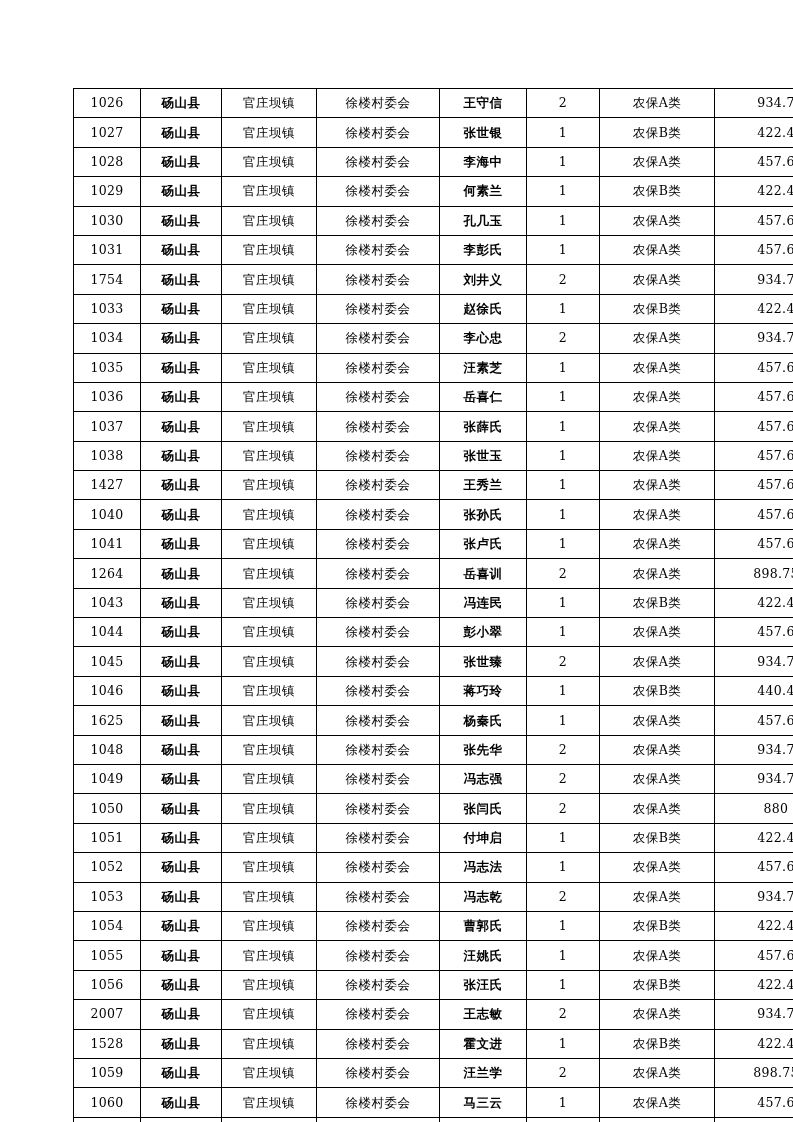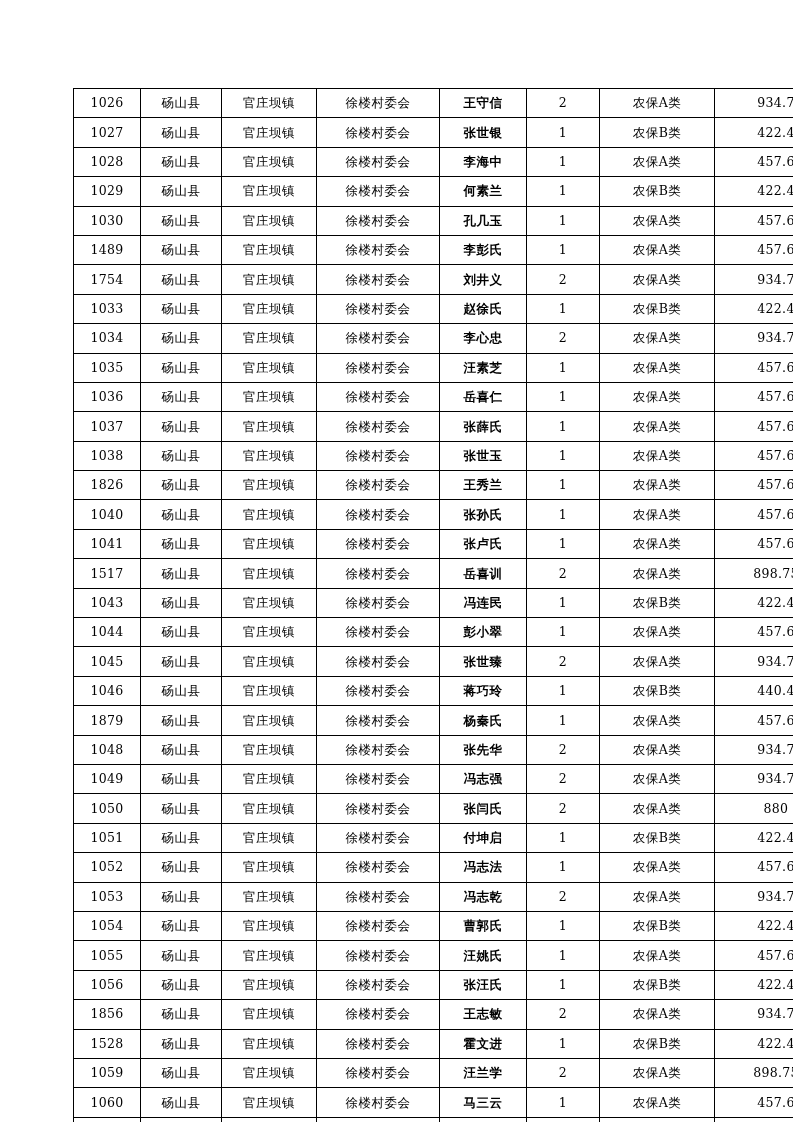--- a/index.html
+++ b/index.html
@@ -31,21 +31,21 @@
     padding: 0 2px;
     text-align: center;
     vertical-align: middle;
     font-size: 12.5px;
     line-height: 1.1;
     font-family: "DejaVu Serif", "Liberation Serif", serif;
     white-space: nowrap;
     overflow: hidden;
   }
   td.c-id      { width: 62px; }
-  td.c-county  { width: 76px; }
+  td.c-county  { width: 76px; font-weight: bold; }
   td.c-town    { width: 90px; }
   td.c-village { width: 118px; }
   td.c-name    { width: 82px; font-weight: bold; }
   td.c-count   { width: 68px; }
   td.c-type    { width: 110px; }
   td.c-amount  { width: 118px; }
   .cn {
     font-family: "DejaVu Serif", "Liberation Serif", serif;
     letter-spacing: 0.5px;
   }
@@ -104,21 +104,21 @@
           <td class="c-id num">1030</td>
           <td class="c-county cn">砀山县</td>
           <td class="c-town cn">官庄坝镇</td>
           <td class="c-village cn">徐楼村委会</td>
           <td class="c-name cn">孔几玉</td>
           <td class="c-count num">1</td>
           <td class="c-type cn">农保A类</td>
           <td class="c-amount num">457.6</td>
         </tr>
         <tr>
-          <td class="c-id num">1489</td>
+          <td class="c-id num">1031</td>
           <td class="c-county cn">砀山县</td>
           <td class="c-town cn">官庄坝镇</td>
           <td class="c-village cn">徐楼村委会</td>
           <td class="c-name cn">李彭氏</td>
           <td class="c-count num">1</td>
           <td class="c-type cn">农保A类</td>
           <td class="c-amount num">457.6</td>
         </tr>
         <tr>
           <td class="c-id num">1754</td>
@@ -184,21 +184,21 @@
           <td class="c-id num">1038</td>
           <td class="c-county cn">砀山县</td>
           <td class="c-town cn">官庄坝镇</td>
           <td class="c-village cn">徐楼村委会</td>
           <td class="c-name cn">张世玉</td>
           <td class="c-count num">1</td>
           <td class="c-type cn">农保A类</td>
           <td class="c-amount num">457.6</td>
         </tr>
         <tr>
-          <td class="c-id num">1826</td>
+          <td class="c-id num">1427</td>
           <td class="c-county cn">砀山县</td>
           <td class="c-town cn">官庄坝镇</td>
           <td class="c-village cn">徐楼村委会</td>
           <td class="c-name cn">王秀兰</td>
           <td class="c-count num">1</td>
           <td class="c-type cn">农保A类</td>
           <td class="c-amount num">457.6</td>
         </tr>
         <tr>
           <td class="c-id num">1040</td>
@@ -214,21 +214,21 @@
           <td class="c-id num">1041</td>
           <td class="c-county cn">砀山县</td>
           <td class="c-town cn">官庄坝镇</td>
           <td class="c-village cn">徐楼村委会</td>
           <td class="c-name cn">张卢氏</td>
           <td class="c-count num">1</td>
           <td class="c-type cn">农保A类</td>
           <td class="c-amount num">457.6</td>
         </tr>
         <tr>
-          <td class="c-id num">1517</td>
+          <td class="c-id num">1264</td>
           <td class="c-county cn">砀山县</td>
           <td class="c-town cn">官庄坝镇</td>
           <td class="c-village cn">徐楼村委会</td>
           <td class="c-name cn">岳喜训</td>
           <td class="c-count num">2</td>
           <td class="c-type cn">农保A类</td>
           <td class="c-amount num">898.75</td>
         </tr>
         <tr>
           <td class="c-id num">1043</td>
@@ -264,21 +264,21 @@
           <td class="c-id num">1046</td>
           <td class="c-county cn">砀山县</td>
           <td class="c-town cn">官庄坝镇</td>
           <td class="c-village cn">徐楼村委会</td>
           <td class="c-name cn">蒋巧玲</td>
           <td class="c-count num">1</td>
           <td class="c-type cn">农保B类</td>
           <td class="c-amount num">440.4</td>
         </tr>
         <tr>
-          <td class="c-id num">1879</td>
+          <td class="c-id num">1625</td>
           <td class="c-county cn">砀山县</td>
           <td class="c-town cn">官庄坝镇</td>
           <td class="c-village cn">徐楼村委会</td>
           <td class="c-name cn">杨秦氏</td>
           <td class="c-count num">1</td>
           <td class="c-type cn">农保A类</td>
           <td class="c-amount num">457.6</td>
         </tr>
         <tr>
           <td class="c-id num">1048</td>
@@ -364,21 +364,21 @@
           <td class="c-id num">1056</td>
           <td class="c-county cn">砀山县</td>
           <td class="c-town cn">官庄坝镇</td>
           <td class="c-village cn">徐楼村委会</td>
           <td class="c-name cn">张汪氏</td>
           <td class="c-count num">1</td>
           <td class="c-type cn">农保B类</td>
           <td class="c-amount num">422.4</td>
         </tr>
         <tr>
-          <td class="c-id num">1856</td>
+          <td class="c-id num">2007</td>
           <td class="c-county cn">砀山县</td>
           <td class="c-town cn">官庄坝镇</td>
           <td class="c-village cn">徐楼村委会</td>
           <td class="c-name cn">王志敏</td>
           <td class="c-count num">2</td>
           <td class="c-type cn">农保A类</td>
           <td class="c-amount num">934.7</td>
         </tr>
         <tr>
           <td class="c-id num">1528</td>

